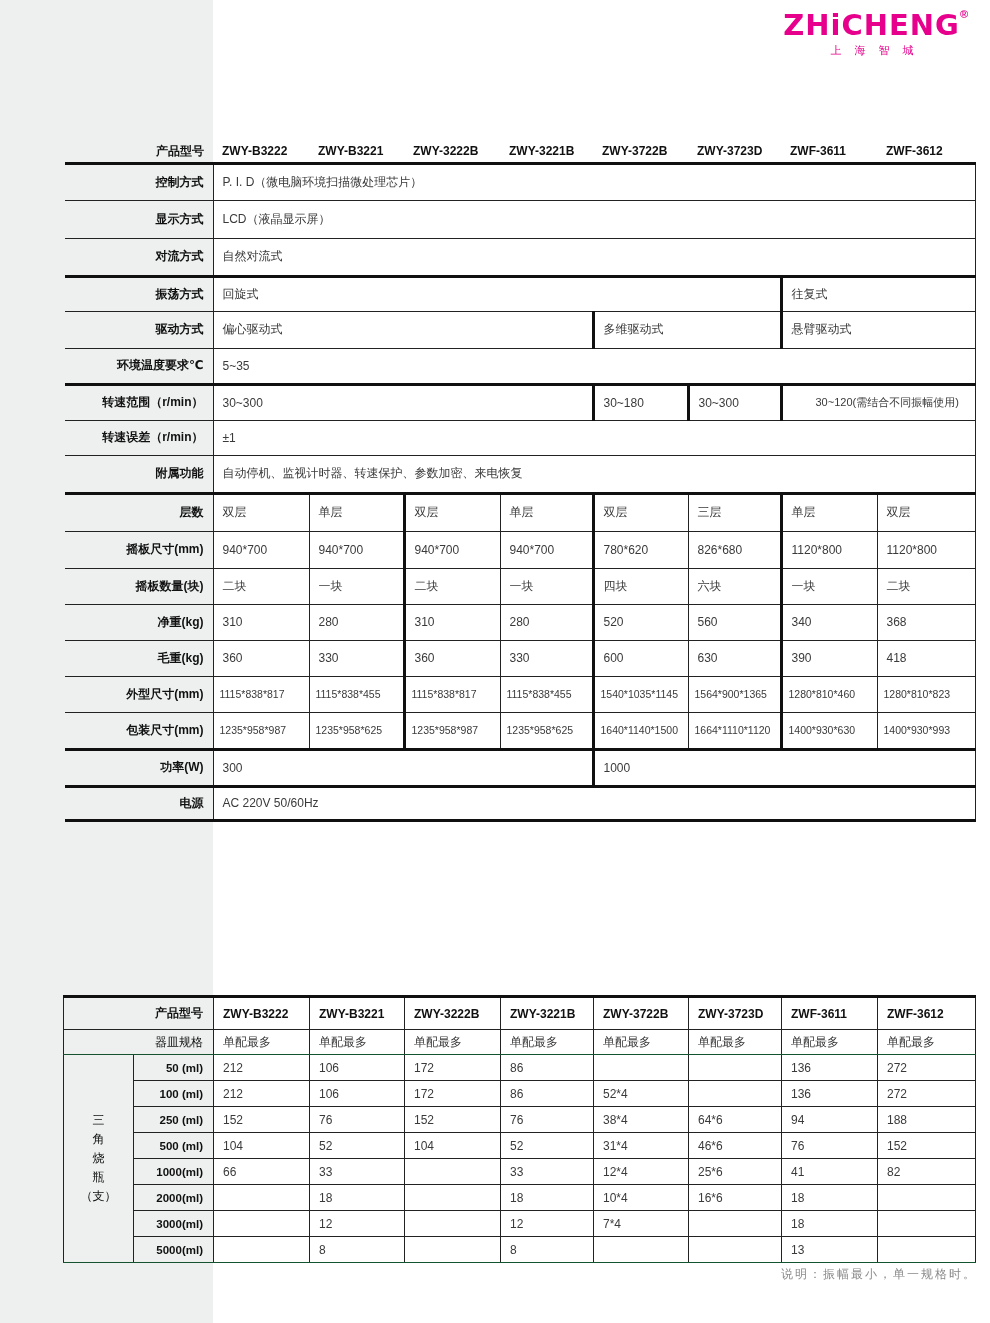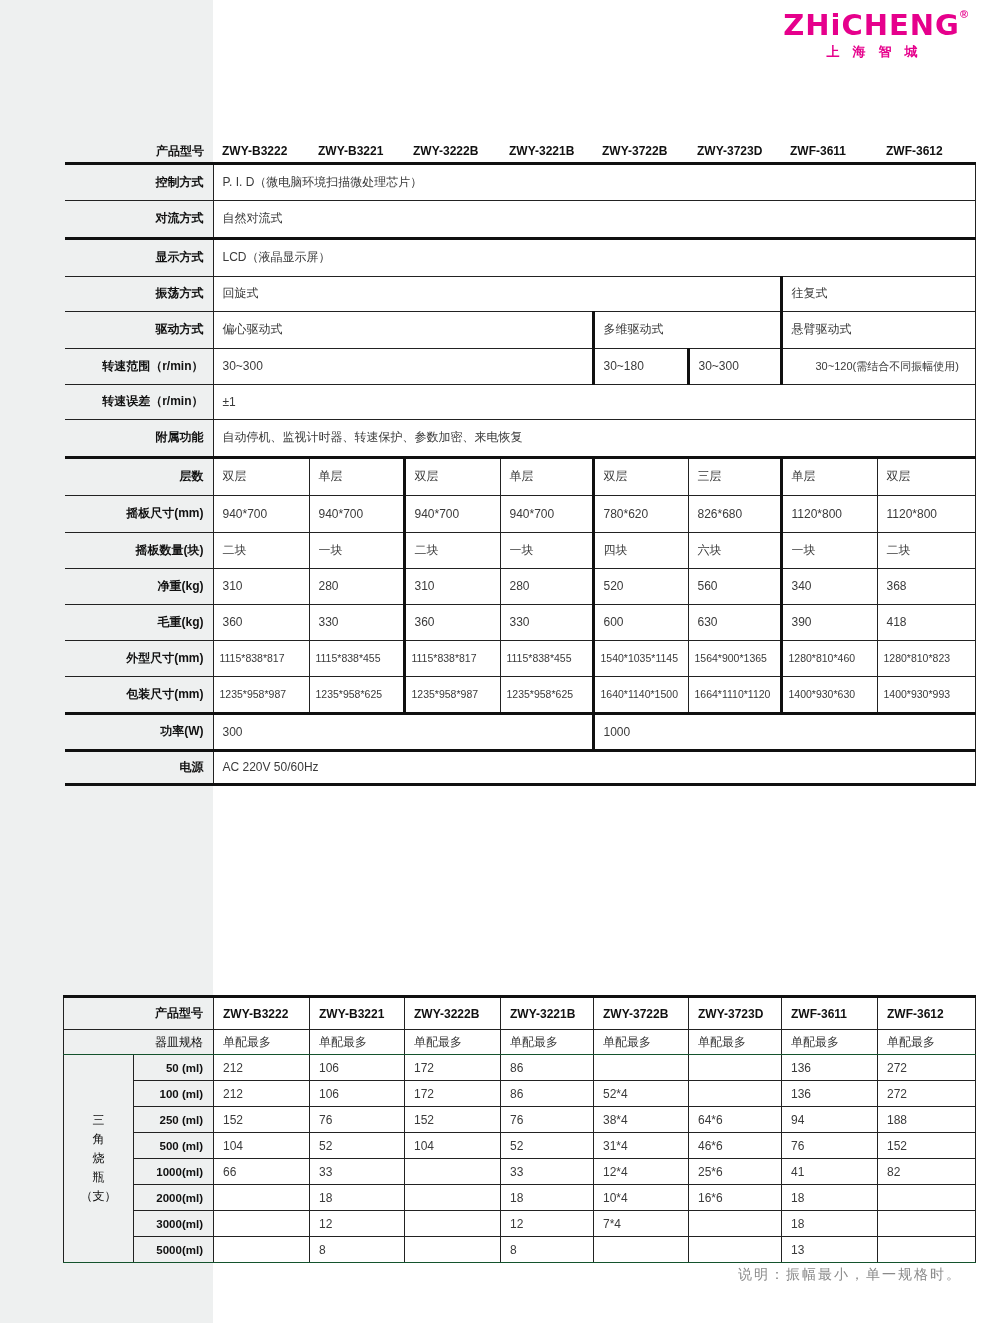--- a/index.html
+++ b/index.html
@@ -4,21 +4,21 @@
 <style>
   html,body{margin:0;padding:0;background:#ffffff;}
   .page{position:relative;width:990px;height:1323px;background:#ffffff;overflow:hidden;
         font-family:"Liberation Sans","DejaVu Sans",sans-serif;}
   .band{position:absolute;left:0;top:0;width:213px;height:1323px;background:#eef0f0;}
 
   
   .logo{position:absolute;top:8px;right:22px;text-align:center;color:#e6008c;}
   .logo .brand{font-size:29px;font-weight:800;letter-spacing:1px;font-family:"DejaVu Sans","Liberation Sans",sans-serif;}
   .logo .reg{font-size:11px;vertical-align:top;font-weight:700;}
-  .logo .cn{font-size:13px;font-weight:700;letter-spacing:13px;margin-top:1px;text-indent:6px;}
+  .logo .cn{font-size:11px;font-weight:400;letter-spacing:13px;margin-top:1px;text-indent:6px;}
 
   
   table{border-collapse:collapse;table-layout:fixed;}
   td{vertical-align:middle;overflow:hidden;white-space:nowrap;}
 
   
   #t1{position:absolute;left:65px;top:141px;width:910px;}
   #t1 td{border:1px solid #222222;font-size:12px;color:#3a3a3a;padding:0 0 0 9px;}
   #t1 .lb{background:#eef0f0;text-align:right;padding:0 9px 0 0;font-weight:bold;color:#101010;border-left:hidden;}
   #t1 .hc{border:hidden;border-bottom:3px solid #101010;}
@@ -33,21 +33,21 @@
   #t2 td{border:1px solid #222222;font-size:12px;color:#3a3a3a;padding:0 0 0 9px;}
   #t2 .lb{background:#eef0f0;text-align:right;padding:0 10px 0 0;color:#101010;}
   #t2 .bd{font-weight:bold;}
   #t2 .mo{font-weight:bold;color:#101010;}
   #t2 .tt{border-top:3px solid #101010;}
   #t2 .tb{border-bottom:1px solid #14532d;}
   #t2 .group{background:#eef0f0;text-align:center;padding:0;white-space:pre-line;line-height:19px;color:#101010;font-size:12px;}
   #t2 .vol{background:#eef0f0;text-align:right;padding:0 10px 0 0;font-weight:bold;color:#101010;font-size:11.5px;}
   #t2 .pei{font-size:12px;}
 
-  .footnote{position:absolute;top:1266px;right:28px;font-size:14px;color:#8a8a8a;letter-spacing:2px;}
+  .footnote{position:absolute;top:1266px;right:13px;font-size:12px;color:#8a8a8a;letter-spacing:2px;}
 </style>
 </head>
 <body>
 
 <div class="page">
   <div class="band"></div>
 
   <div class="logo">
     <div><span class="brand">ZHiCHENG</span><span class="reg">®</span></div>
     <div class="cn">上海智城</div>
@@ -75,37 +75,41 @@
       <td class="mo">ZWY-3722B</td>
       <td class="mo">ZWY-3723D</td>
       <td class="mo">ZWF-3611</td>
       <td class="mo">ZWF-3612</td>
     </tr>
     <tr style="height:37px">
       <td class="lb">控制方式</td>
       <td colspan="8">P. I. D（微电脑环境扫描微处理芯片）</td>
     </tr>
     <tr style="height:38px">
+      <td class="lb">显示方式</td>
+      <td colspan="8">LCD（液晶显示屏）</td>
+    </tr>
+    <tr style="height:38px">
       <td class="lb tb">对流方式</td>
       <td colspan="8" class="tb">自然对流式</td>
-    </tr>
-    <tr style="height:38px">
-      <td class="lb">显示方式</td>
-      <td colspan="8">LCD（液晶显示屏）</td>
     </tr>
     <tr style="height:35px">
       <td class="lb">振荡方式</td>
       <td colspan="6">回旋式</td>
       <td colspan="2" class="tl">往复式</td>
     </tr>
     <tr style="height:37px">
       <td class="lb">驱动方式</td>
       <td colspan="4">偏心驱动式</td>
       <td colspan="2" class="tl">多维驱动式</td>
       <td colspan="2" class="tl">悬臂驱动式</td>
+    </tr>
+    <tr style="height:36px">
+      <td class="lb tb">环境温度要求℃</td>
+      <td colspan="8" class="tb">5~35</td>
     </tr>
     <tr style="height:36px">
       <td class="lb">转速范围（r/min）</td>
       <td colspan="4">30~300</td>
       <td class="tl">30~180</td>
       <td class="tl">30~300</td>
       <td colspan="2" class="tl sm2">30~120(需结合不同振幅使用)</td>
     </tr>
     <tr style="height:35px">
       <td class="lb">转速误差（r/min）</td>

